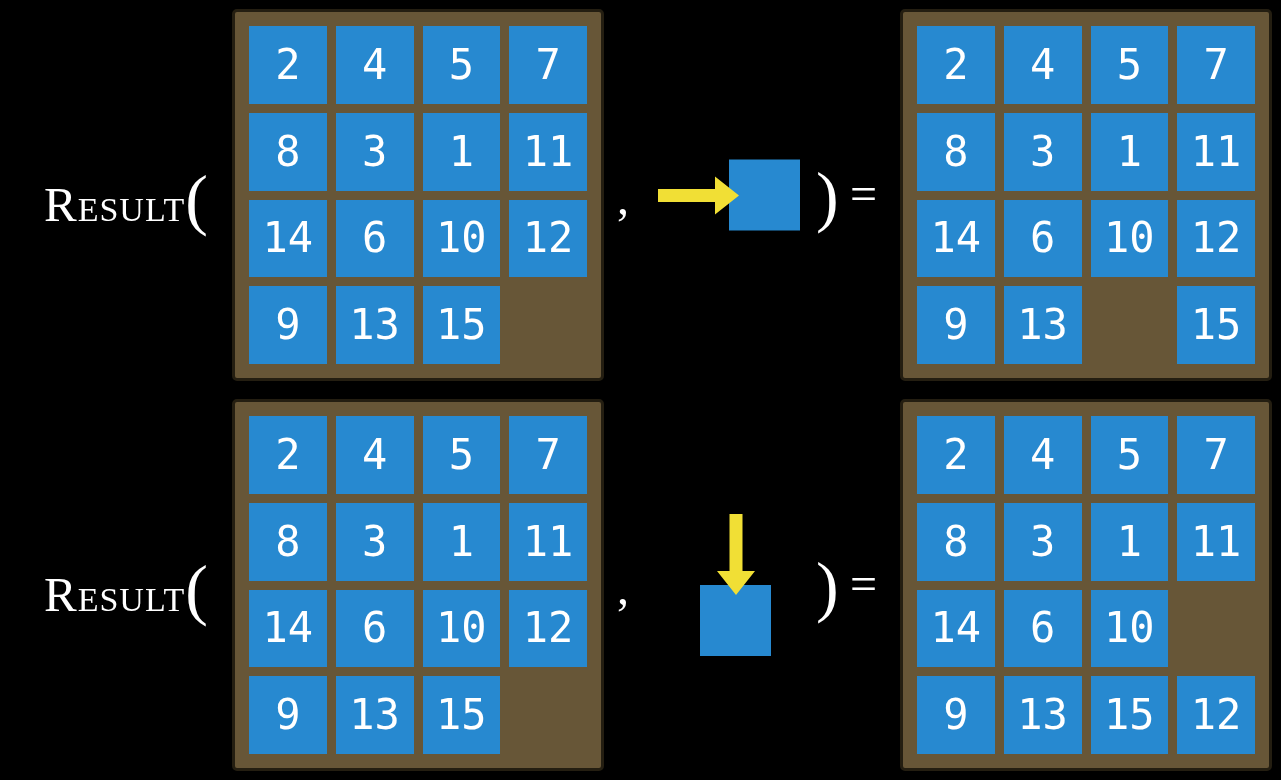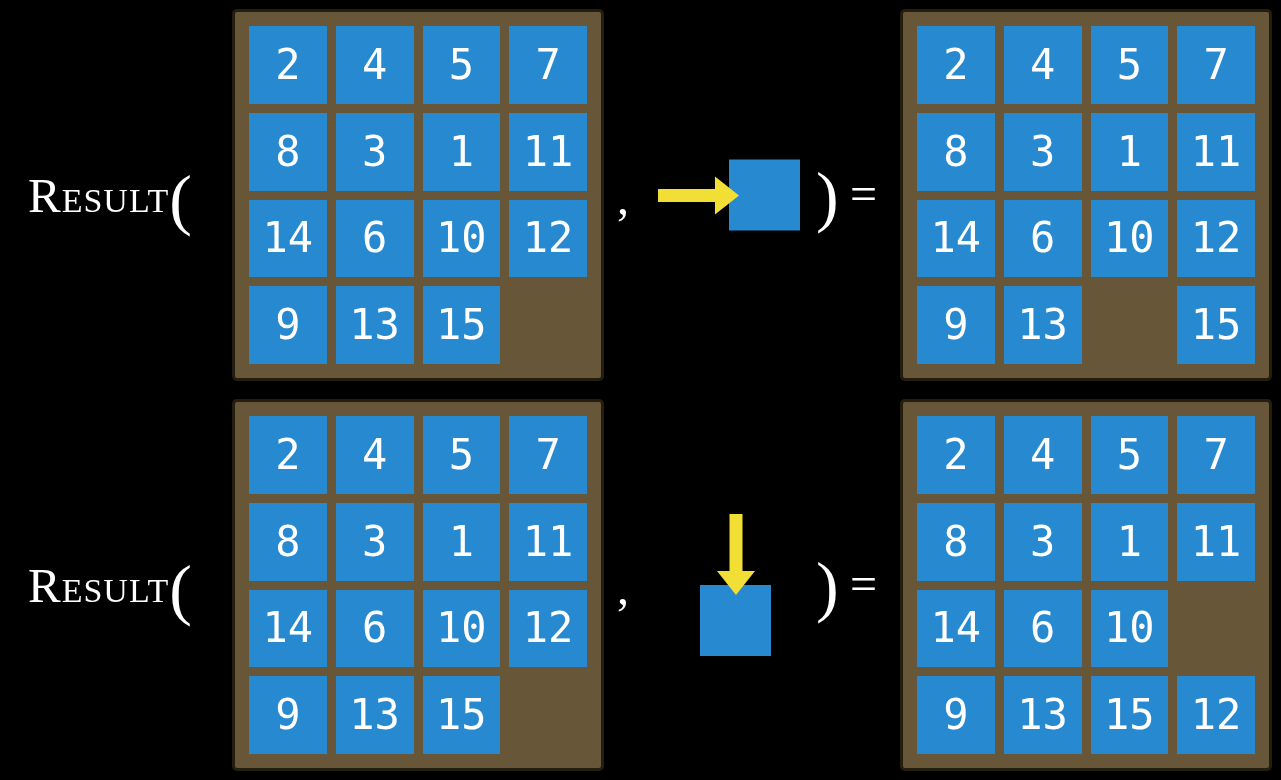--- a/index.html
+++ b/index.html
@@ -10,22 +10,22 @@
     font-family: "Liberation Serif", serif;
   }
   .stage { position: relative; width: 1281px; height: 780px; }
   .row { position: absolute; left: 0; width: 1281px; height: 390px; }
   .row1 { top: 0; }
   .row2 { top: 390px; }
 
   .vc { position: absolute; top: 50%; transform: translateY(-50%); }
 
   .func-label {
-    left: 28px;
-    display: flex; align-items: center;
+    left: 44px;
+    display: flex; align-items: flex-end;
     color: var(--text-white, #fff);
     white-space: nowrap;
   }
   .func-name {
     font-size: 49px; line-height: 1;
     font-variant: small-caps;
     letter-spacing: 1px;
   }
   .open-paren {
     font-size: 68px; line-height: 1;

